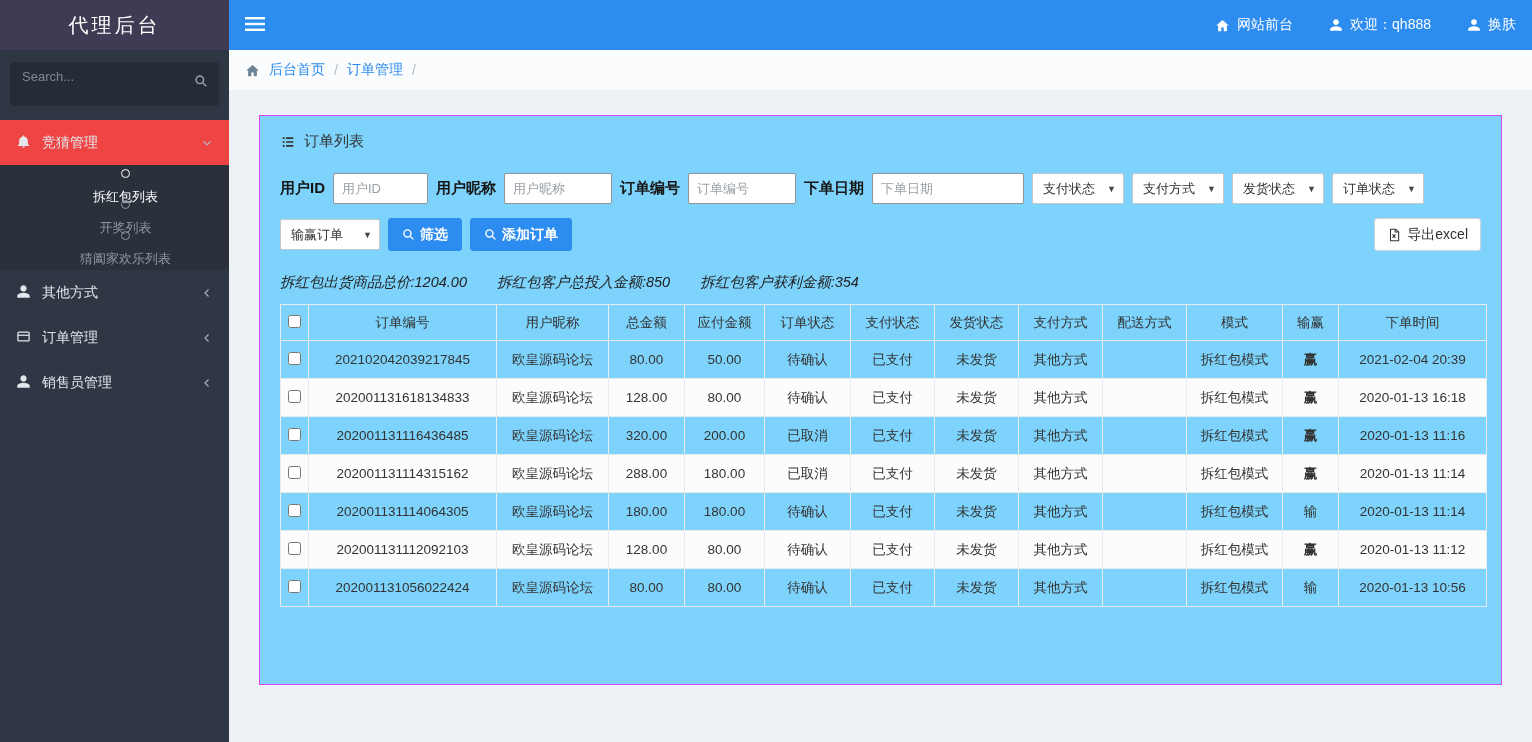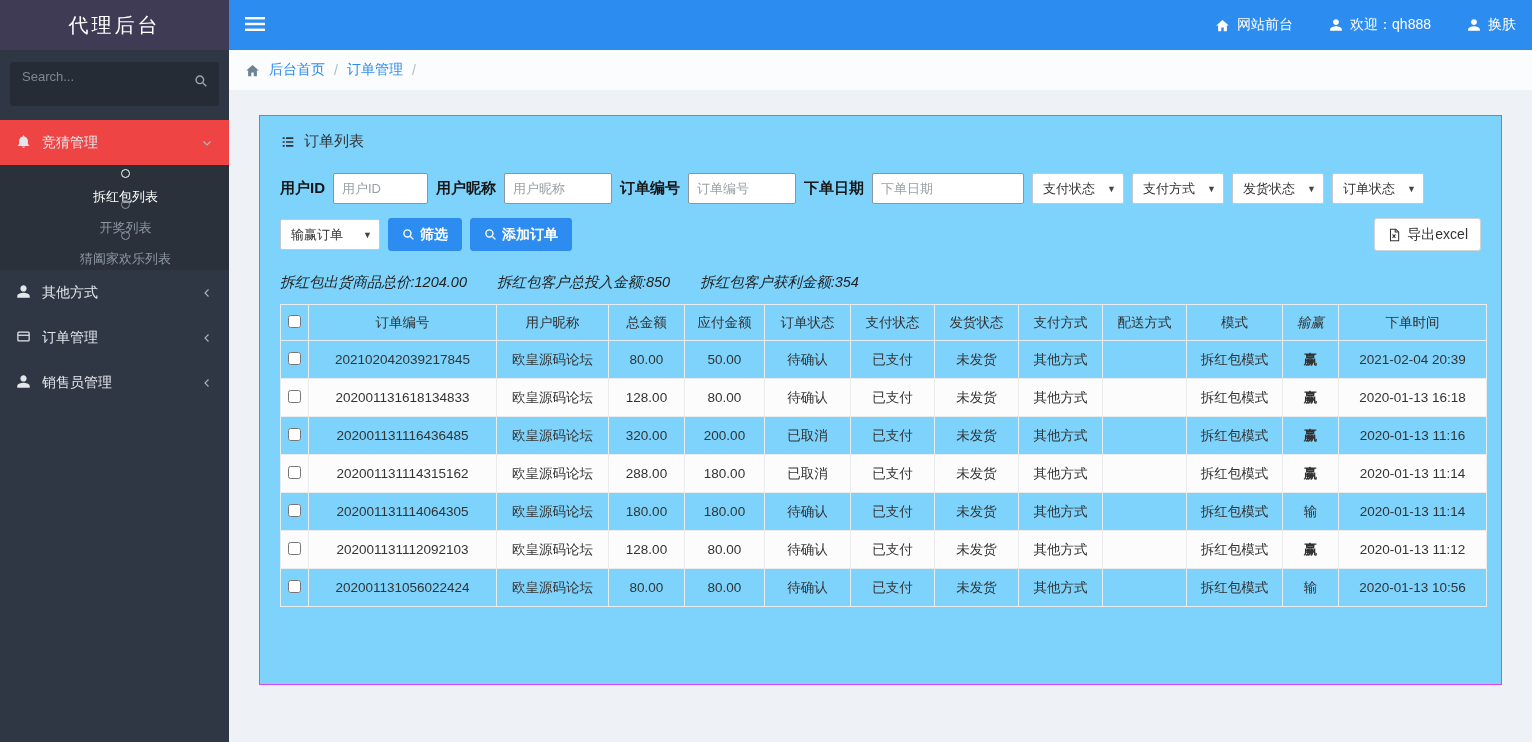--- a/index.html
+++ b/index.html
@@ -126,21 +126,21 @@
   th[data-name="column-header-order_no"]     { width:188px; }
   th[data-name="column-header-nickname"]     { width:112px; }
   th[data-name="column-header-total"]        { width:76px; }
   th[data-name="column-header-payable"]      { width:80px; }
   th[data-name="column-header-order_status"] { width:86px; }
   th[data-name="column-header-pay_status"]   { width:84px; }
   th[data-name="column-header-ship_status"]  { width:84px; }
   th[data-name="column-header-pay_method"]   { width:84px; }
   th[data-name="column-header-delivery"]     { width:84px; }
   th[data-name="column-header-mode"]         { width:96px; }
-  th[data-name="column-header-win"]          { width:56px;font-style:italic; }
+  th[data-name="column-header-win"]          { width:56px; }
   th[data-name="column-header-time"]         { width:148px; }
   .cell-win  { color:#e60012; font-weight:bold; }
   .cell-lose { color:#333; }
   input[type="checkbox"] { cursor:pointer; }
 </style>
 </head>
 <body>
 
 <header class="topbar" data-name="topbar">
   <div class="brand" data-name="brand-title">代理后台</div>

